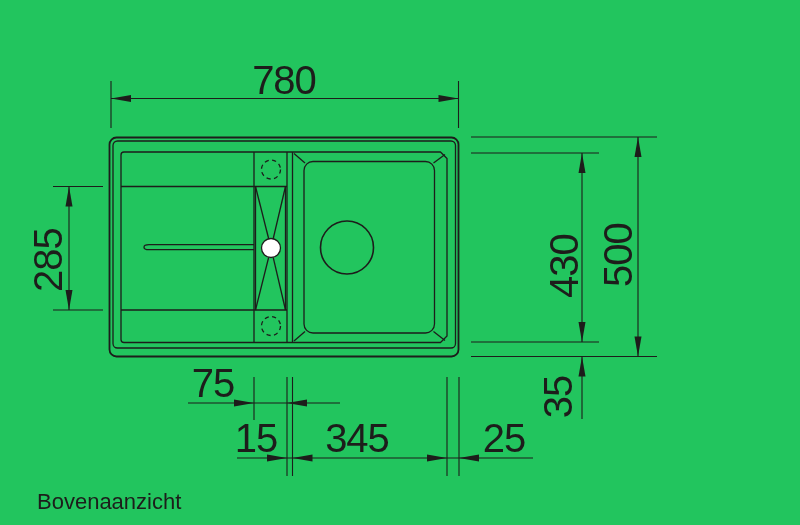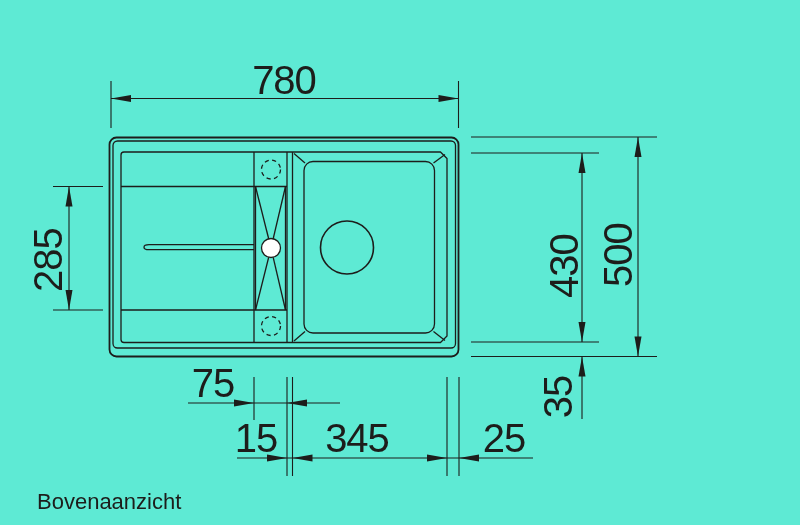--- a/index.html
+++ b/index.html
@@ -1,19 +1,19 @@
 <!DOCTYPE html>
 <html><head>
 <meta charset="utf-8">
 <style>
   html,body{margin:0;padding:0;background:#ffffff;}
   .canvas{
     position:relative;
     width:800px;height:525px;
-    background:#5eead4;
+    background:#22c55e;
     font-family:"Liberation Sans", sans-serif;
     overflow:hidden;
   }
   svg{display:block;}
   .obj   {fill:none;stroke:#1d1d1b;stroke-width:1.8;stroke-linejoin:round;}
   .obj2  {fill:none;stroke:#1d1d1b;stroke-width:1.3;stroke-linejoin:round;}
   .dash  {fill:none;stroke:#1d1d1b;stroke-width:1.3;stroke-dasharray:4.2 3.4;}
   .dim   {fill:none;stroke:#1d1d1b;stroke-width:1.1;}
   .arr   {fill:#1d1d1b;stroke:none;}
   .dimtxt{

